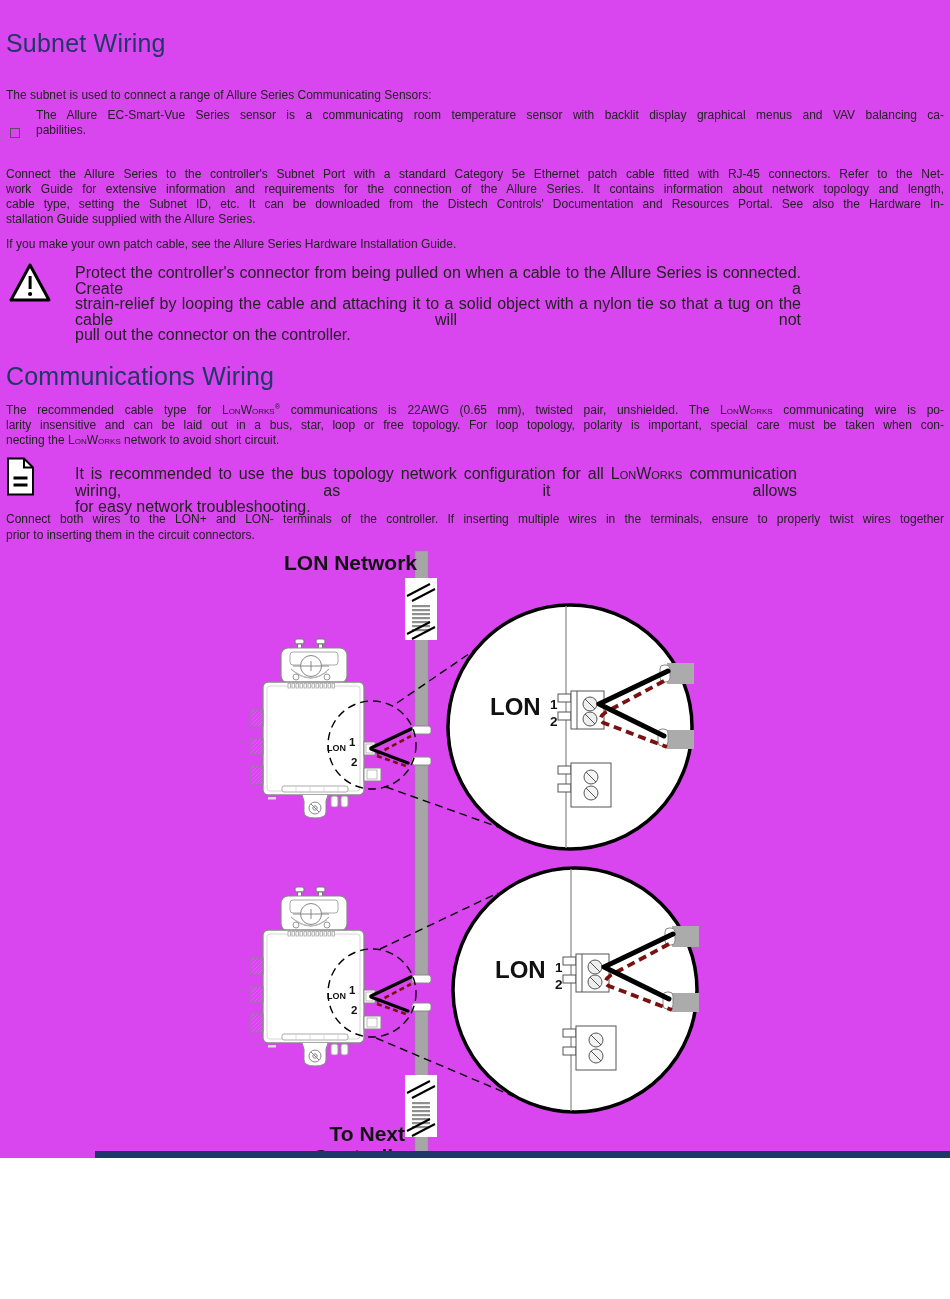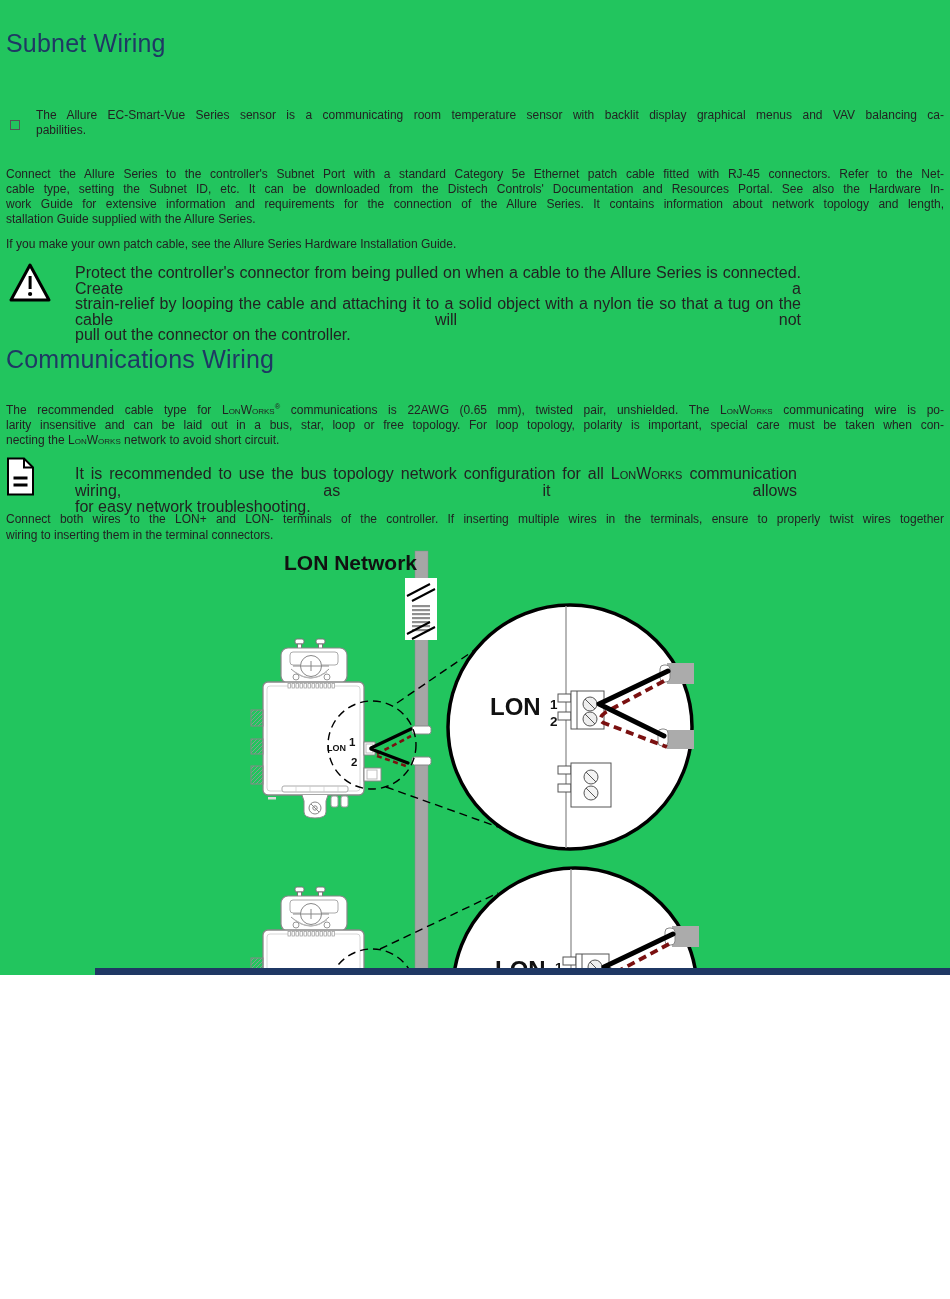--- a/index.html
+++ b/index.html
@@ -1,57 +1,60 @@
 <!DOCTYPE html>
 <html><head>
 <meta charset="utf-8">
 <style>
   html,body{margin:0;padding:0;background:#fff;overflow:hidden}
-  #page{position:relative;width:950px;height:975px;background:#22c55e;
+  #page{position:relative;width:950px;height:1158px;background:#d946ef;
         font-family:"Liberation Sans","DejaVu Sans",sans-serif;color:#222;overflow:hidden}
   .abs{position:absolute}
   .h{font-size:25px;font-weight:400;color:#1F3864;letter-spacing:.2px;line-height:1.15}
   .body-block{font-size:12px;line-height:15px;width:938px}
   .tl{min-height:1em}
   .jl{text-align:justify;text-align-last:justify}
   .b{font-weight:400}
   .u{}
   .sc{font-variant:small-caps}
   .sup{font-size:62%;vertical-align:super}
-  .bullet{display:flex;align-items:center}
+  .bullet{display:flex;align-items:flex-end}
   .sq{width:8px;height:8px;border:1.2px solid #555;margin:3px 0 0 4px;flex:none}
   .btext{margin-left:16px;flex:1;font-size:12px;line-height:15px}
   .callout-text{font-size:16px}
   .figcap{display:flex;font-size:12.5px;color:#222}
   .figcap .lab{width:94px;flex:none}
   .footer-num{font-size:12.5px;color:#333}
   .footer-bar{position:absolute;left:95px;right:0;bottom:0;height:7px;background:#1F3864}
   svg text{font-family:"Liberation Sans","DejaVu Sans",sans-serif}
 </style>
 </head>
 <body>
 
 <div id="page">
 
   <div class="abs h" style="left:6px;top:29px">Subnet Wiring</div>
 
+  <div class="abs body-block" style="left:6px;top:88px">
+      <div class="tl"><span>The subnet is used to connect a range of Allure Series Communicating Sensors:</span></div>
+    </div>
 
   <div class="abs bullet" style="left:6px;top:108px;width:938px">
     <span class="sq"></span>
     <div class="btext">
         <div class="tl jl"><span>The Allure EC-Smart-Vue Series sensor is a communicating room temperature sensor with backlit display graphical menus and VAV balancing ca-</span></div>
         <div class="tl"><span>pabilities.</span></div>
       </div>
   </div>
 
 
   <div class="abs body-block" style="left:6px;top:167px">
       <div class="tl jl"><span>Connect the Allure Series to the controller's </span><span class="b">Subnet Port</span><span> with a standard Category 5e Ethernet patch cable fitted with RJ-45 connectors. Refer to the </span><span class="u">Net-</span></div>
+      <div class="tl jl"><span class="u">work Guide</span><span> for extensive information and requirements for the connection of the Allure Series. It contains information about network topology and length,</span></div>
       <div class="tl jl"><span>cable type, setting the Subnet ID, etc. It can be downloaded from the Distech Controls' Documentation and Resources Portal. See also the </span><span class="u">Hardware In-</span></div>
-      <div class="tl jl"><span class="u">work Guide</span><span> for extensive information and requirements for the connection of the Allure Series. It contains information about network topology and length,</span></div>
       <div class="tl"><span class="u">stallation Guide</span><span> supplied with the Allure Series.</span></div>
     </div>
 
   <div class="abs body-block" style="left:6px;top:237px">
       <div class="tl"><span>If you make your own patch cable, see the Allure Series Hardware Installation Guide.</span></div>
     </div>
 
   <div class="abs" style="left:6px;top:262px;width:932px;height:52px">
     <span class="abs" style="left:2px;top:0">
       <svg width="44" height="42" viewBox="0 0 44 42">
@@ -60,21 +63,21 @@
         <circle cx="22.1" cy="32" r="2.1" fill="#000"></circle>
       </svg>
     </span>
     <div class="abs callout-text" style="left:69px;top:3px;width:726px;line-height:15.5px">
         <div class="tl jl"><span>Protect the controller's connector from being pulled on when a cable to the Allure Series is connected. Create a</span></div>
         <div class="tl jl"><span>strain-relief by looping the cable and attaching it to a solid object with a nylon tie so that a tug on the cable will not</span></div>
         <div class="tl"><span>pull out the connector on the controller.</span></div>
       </div>
   </div>
 
-  <div class="abs h" style="left:6px;top:345px">Communications Wiring</div>
+  <div class="abs h" style="left:6px;top:362px">Communications Wiring</div>
 
   <div class="abs body-block" style="left:6px;top:399px">
       <div class="tl jl"><span>The recommended cable type for </span><span class="sc">LonWorks</span><span class="sup">®</span><span> communications is 22AWG (0.65 mm), twisted pair, unshielded. The </span><span class="sc">LonWorks</span><span> communicating wire is po-</span></div>
       <div class="tl jl"><span>larity insensitive and can be laid out in a bus, star, loop or free topology. For loop topology, polarity is important, special care must be taken when con-</span></div>
       <div class="tl"><span>necting the </span><span class="sc">LonWorks</span><span> network to avoid short circuit.</span></div>
     </div>
 
   <div class="abs" style="left:6px;top:455px;width:932px;height:46px">
     <span class="abs" style="left:-1px;top:2px">
       <svg width="31" height="39" viewBox="0 0 31 39">
@@ -84,21 +87,21 @@
       </svg>
     </span>
     <div class="abs callout-text" style="left:69px;top:11px;width:722px;line-height:16.5px">
         <div class="tl jl"><span>It is recommended to use the bus topology network configuration for all </span><span class="sc">LonWorks</span><span> communication wiring, as it allows</span></div>
         <div class="tl"><span>for easy network troubleshooting.</span></div>
       </div>
   </div>
 
   <div class="abs body-block" style="left:6px;top:511px;line-height:16px">
       <div class="tl jl"><span>Connect both wires to the LON+ and LON- terminals of the controller. If inserting multiple wires in the terminals, ensure to properly twist wires together</span></div>
-      <div class="tl"><span>wiring to inserting them in the terminal connectors.</span></div>
+      <div class="tl"><span>prior to inserting them in the circuit connectors.</span></div>
     </div>
 
   <svg class="abs" style="left:0;top:548px" width="950" height="640" viewBox="0 548 950 640">
     <defs>
       <pattern id="ph" width="4" height="4" patternUnits="userSpaceOnUse">
         <path d="M0,4 L4,0 M-1,1 L1,-1 M3,5 L5,3" stroke="#999" stroke-width="0.8"></path>
       </pattern>
 
       <g id="coil">
         <rect x="405" y="578" width="32" height="62" fill="#fff"></rect>

